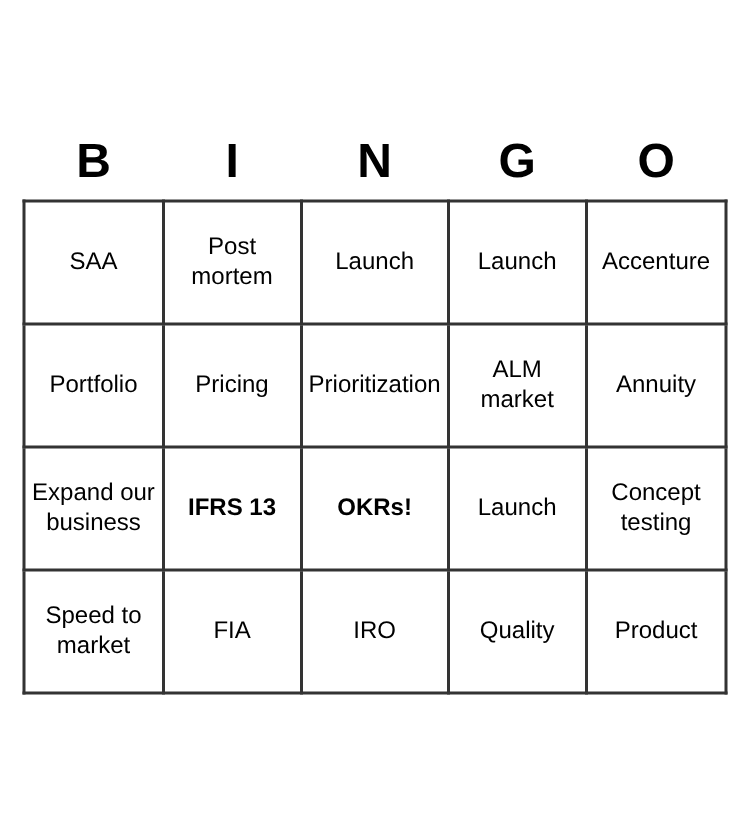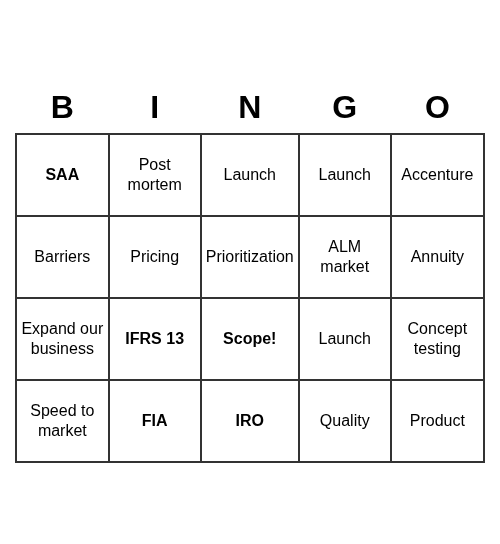--- a/index.html
+++ b/index.html
@@ -41,21 +41,21 @@
 
     .bingo-card td {
       width: 94px;
       height: 82px;
       font-size: 16px;
       line-height: 1.2;
     }
 
     .cell-large {
       font-size: 28px;
-      font-weight: bold;
+      font-weight: normal;
     }
 
     .cell-medium {
       font-size: 22px;
       font-weight: bold;
     }
 
     .cell-free {
       font-size: 26px;
       font-weight: bold;
@@ -80,30 +80,30 @@
   </thead>
   <tbody id="bingo-body">
   <tr>
         <td class="cell-large">SAA</td>
         <td>Post mortem</td>
         <td>Launch</td>
         <td>Launch</td>
         <td class="cell-small">Accenture</td>
       </tr>
       <tr>
-        <td>Barriers</td>
+        <td>Portfolio</td>
         <td>Pricing</td>
         <td class="cell-small">Prioritization</td>
         <td>ALM market</td>
         <td>Annuity</td>
       </tr>
       <tr>
         <td class="cell-small">Expand our business</td>
         <td class="cell-medium">IFRS 13</td>
-        <td class="cell-free">Scope!</td>
+        <td class="cell-free">OKRs!</td>
         <td>Launch</td>
         <td class="cell-small">Concept testing</td>
       </tr>
       <tr>
         <td class="cell-small">Speed to market</td>
         <td class="cell-large">FIA</td>
         <td class="cell-large">IRO</td>
         <td>Quality</td>
         <td>Product</td>
       </tr>

